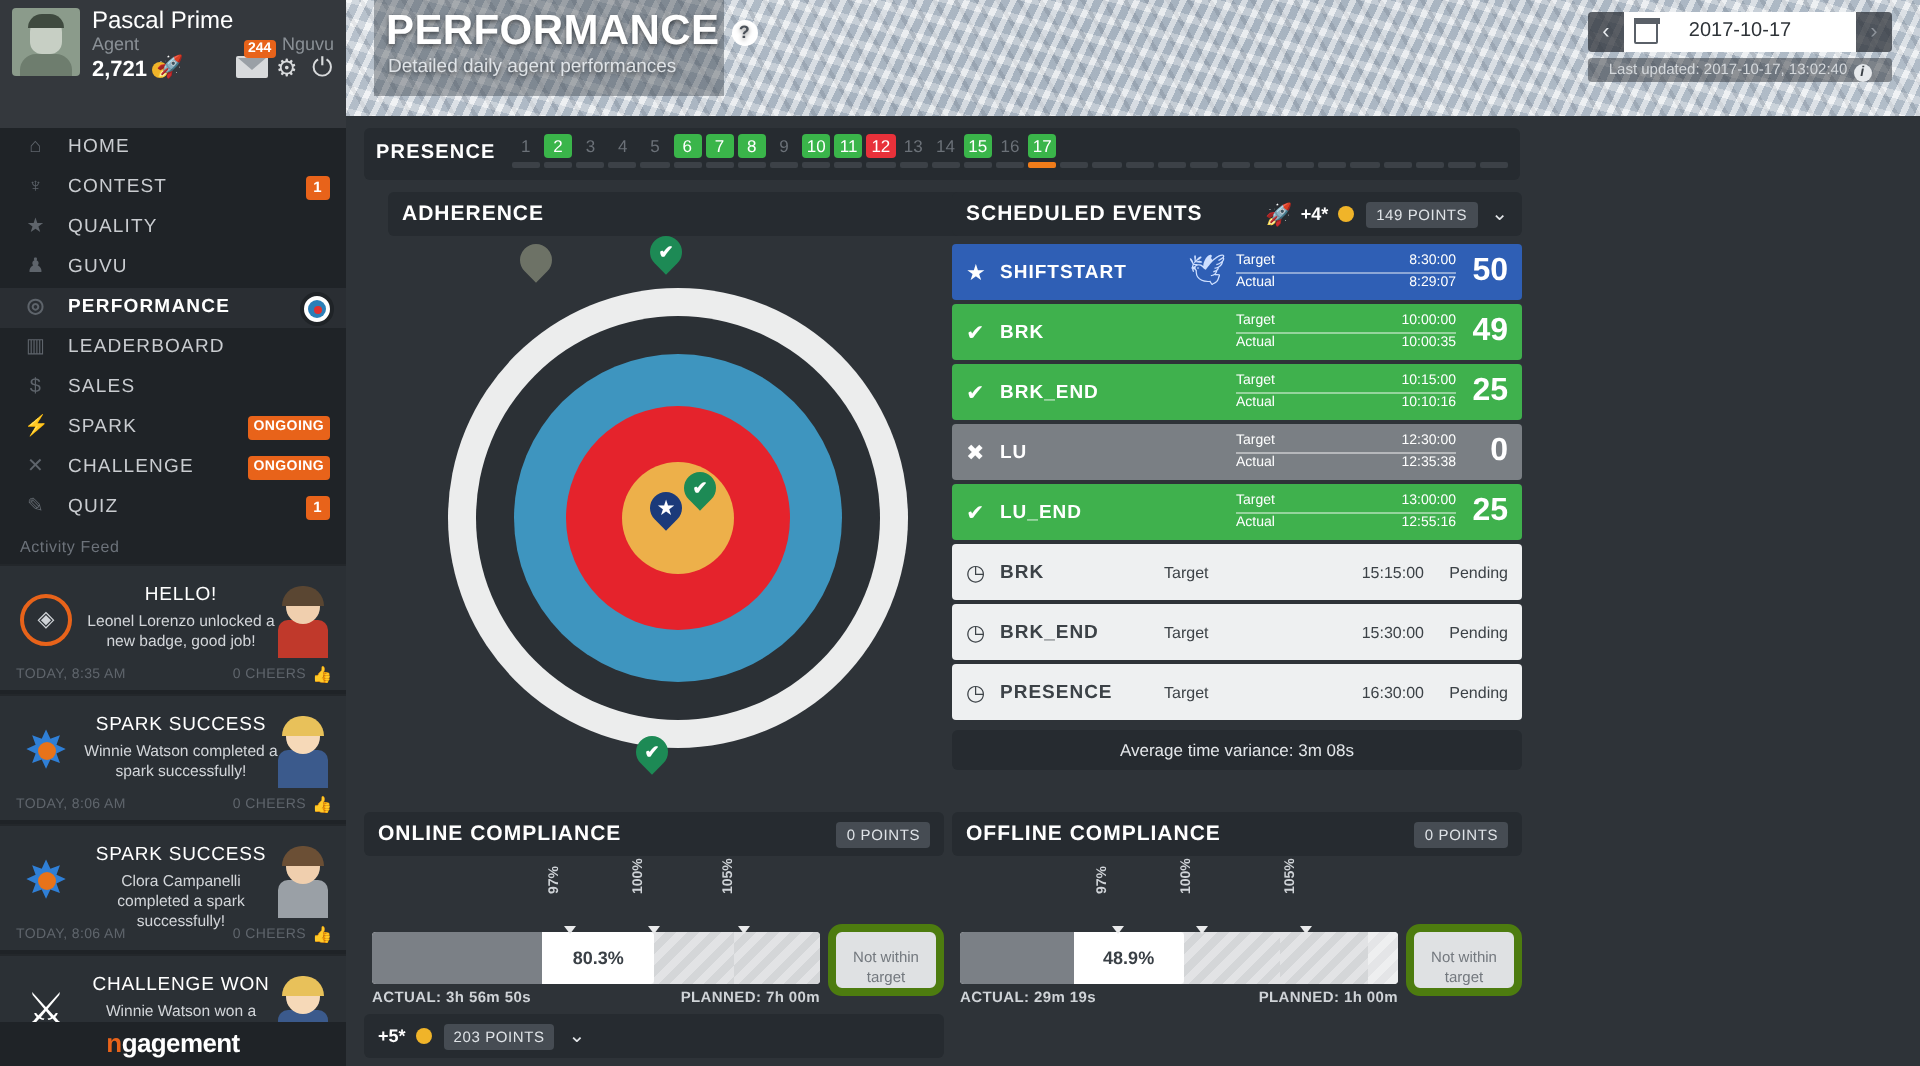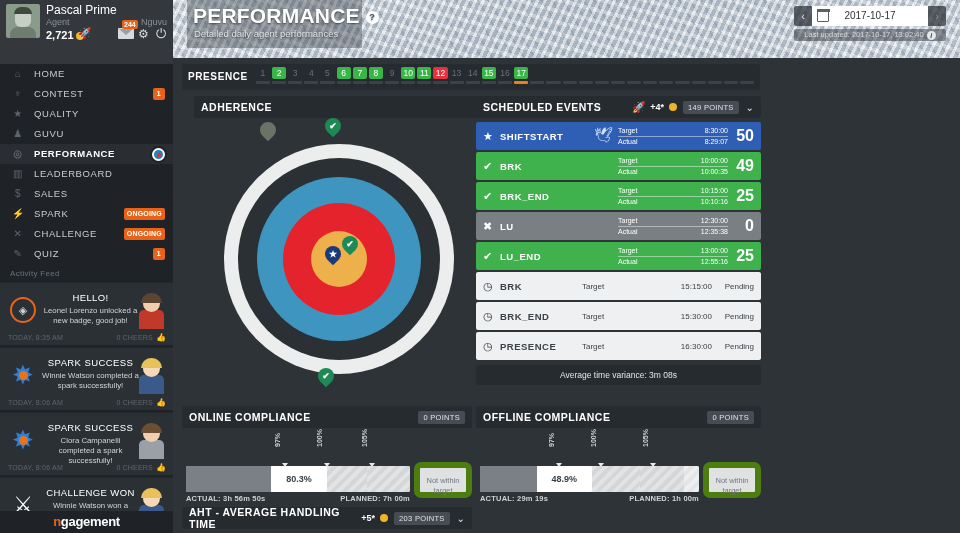--- a/index.html
+++ b/index.html
@@ -192,21 +192,21 @@
   .bar-hatch { flex:1; height:26px;
     background:repeating-linear-gradient(135deg,#e2e3e5 0 4px,#d4d6d8 4px 8px); }
   .bar-hatch.light { background:repeating-linear-gradient(135deg,#eeeff0 0 4px,#e4e5e7 4px 8px); }
   .tick { position:absolute; top:0; width:1px; }
   .tick .lab { position:absolute; left:-4px; bottom:3px; font-size:7px; color:#cfd3d7;
                transform:rotate(-90deg); transform-origin:left bottom; white-space:nowrap; font-weight:bold; }
   .tick .pt { position:absolute; left:-3px; top:13px; width:0; height:0;
               border-left:3px solid transparent; border-right:3px solid transparent;
               border-top:4px solid #e9eaeb; }
   .notin { position:absolute; right:0; top:12px; width:58px; height:36px; background:#dfe1e3;
-           border:6px solid #4d7c0f; border-radius:7px; color:#73787e; font-size:7.5px;
+           border:4px solid #4d7c0f; border-radius:7px; color:#73787e; font-size:7.5px;
            text-align:center; line-height:10px; padding-top:8px; }
   .comp-foot { position:absolute; left:4px; right:62px; top:44px; font-size:7.5px;
                color:#cfd3d7; font-weight:bold; letter-spacing:.2px; }
   .comp-foot .r { float:right; }
 
   .bottombar { position:absolute; width:290px; }
   .bottombar.left { left:9px; top:507px; }
   .bottombar.right { left:303px; top:507px; width:285px;margin-top:44px; }
 </style>
 </head>
@@ -698,21 +698,20 @@
             <span class="lab">105%</span>
             <span class="pt"></span>
           </div>
         <div class="notin">Not within target</div>
         <div class="comp-foot"><span>ACTUAL: 29m 19s</span><span class="r">PLANNED: 1h 00m</span></div>
       </div>
     </div>
 
     <div class="bottombar left">
       <div class="panel-head">
-        <span class="ph-title">AHT - AVERAGE HANDLING TIME</span>
         <span class="plus-badge">+5*</span>
         <span class="coin" style="margin-right:6px"></span>
         <span class="pts-chip">203 POINTS</span>
         <span class="chev">⌄</span>
       </div>
     </div>
 
     <div class="bottombar right">
       <div class="panel-head">
         <span class="ph-title">AVERAGE HOLD TIME</span>

